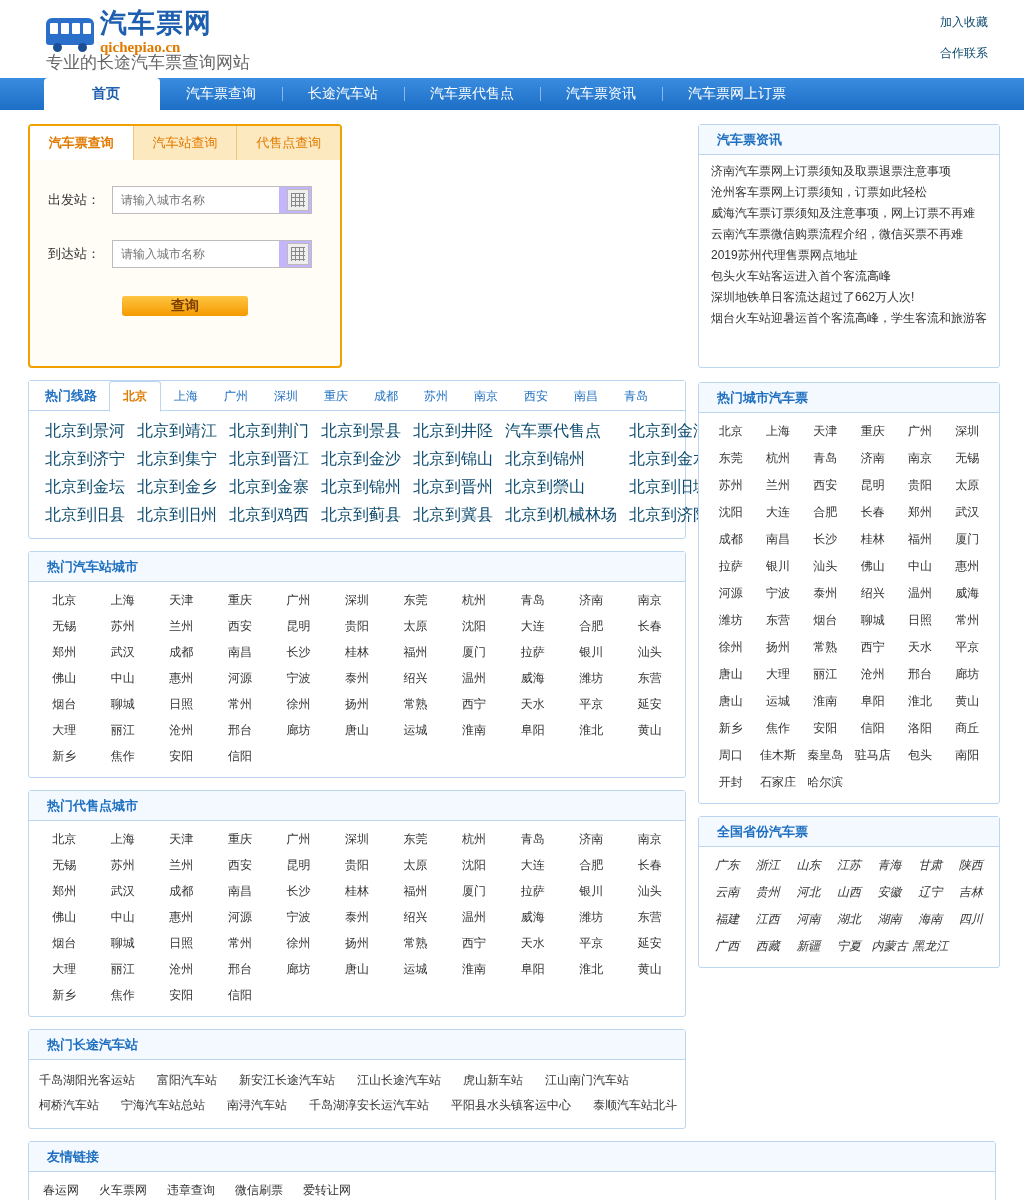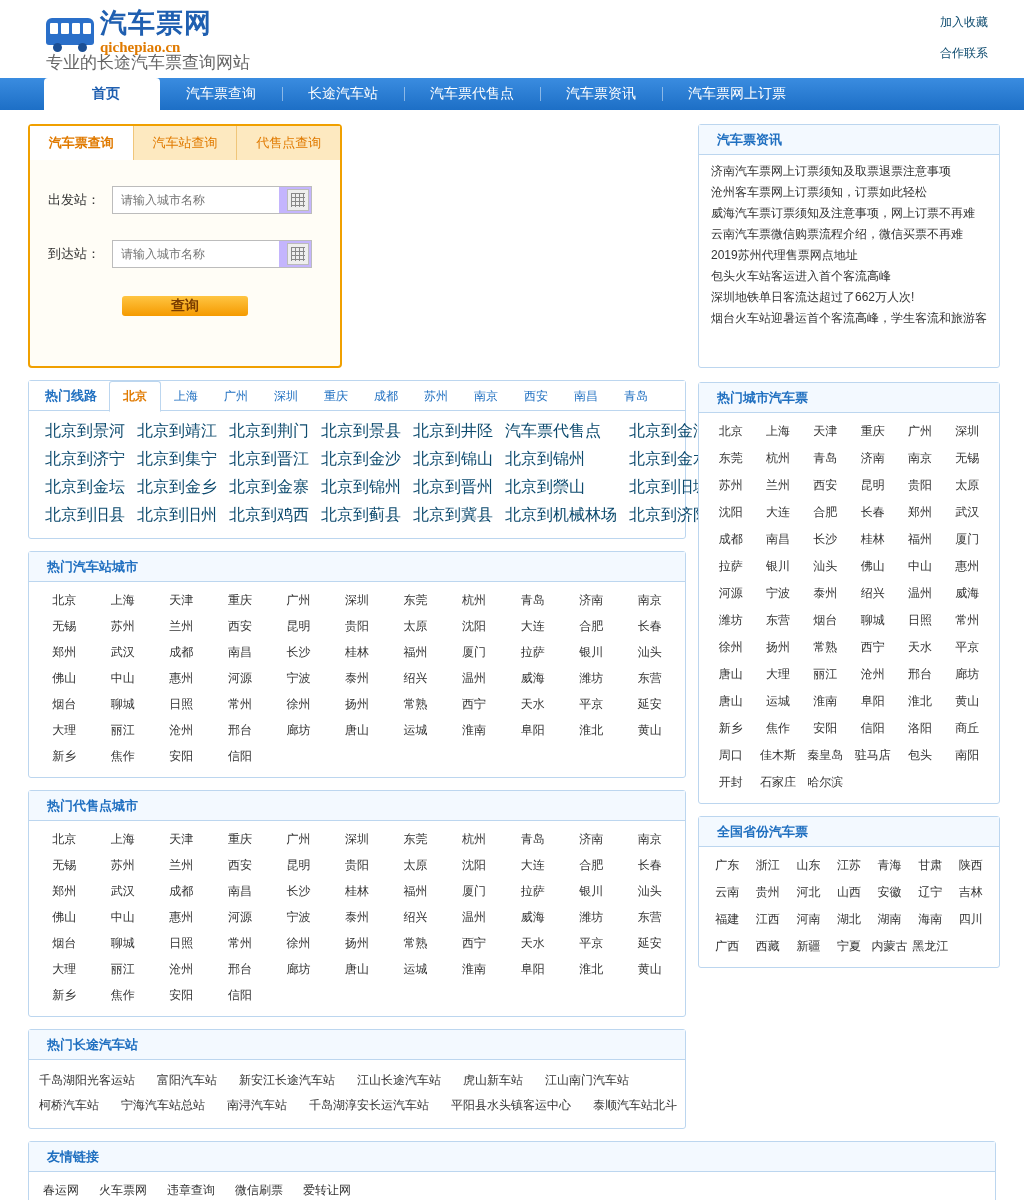--- a/index.html
+++ b/index.html
@@ -488,21 +488,21 @@
           <a href="#">开封</a>
           <a href="#">石家庄</a>
           <a href="#">哈尔滨</a>
         </div>
       </div>
 
       <div class="panel">
         <div class="panel-head">
           <span class="panel-title">全国省份汽车票</span>
         </div>
-        <div class="grid-right" style="grid-template-columns:repeat(7,1fr);">
+        <div class="grid-right" style="grid-template-columns:repeat(7,1fr);font-style:italic;">
           <a href="#">广东</a>
           <a href="#">浙江</a>
           <a href="#">山东</a>
           <a href="#">江苏</a>
           <a href="#">青海</a>
           <a href="#">甘肃</a>
           <a href="#">陕西</a>
           <a href="#">云南</a>
           <a href="#">贵州</a>
           <a href="#">河北</a>

